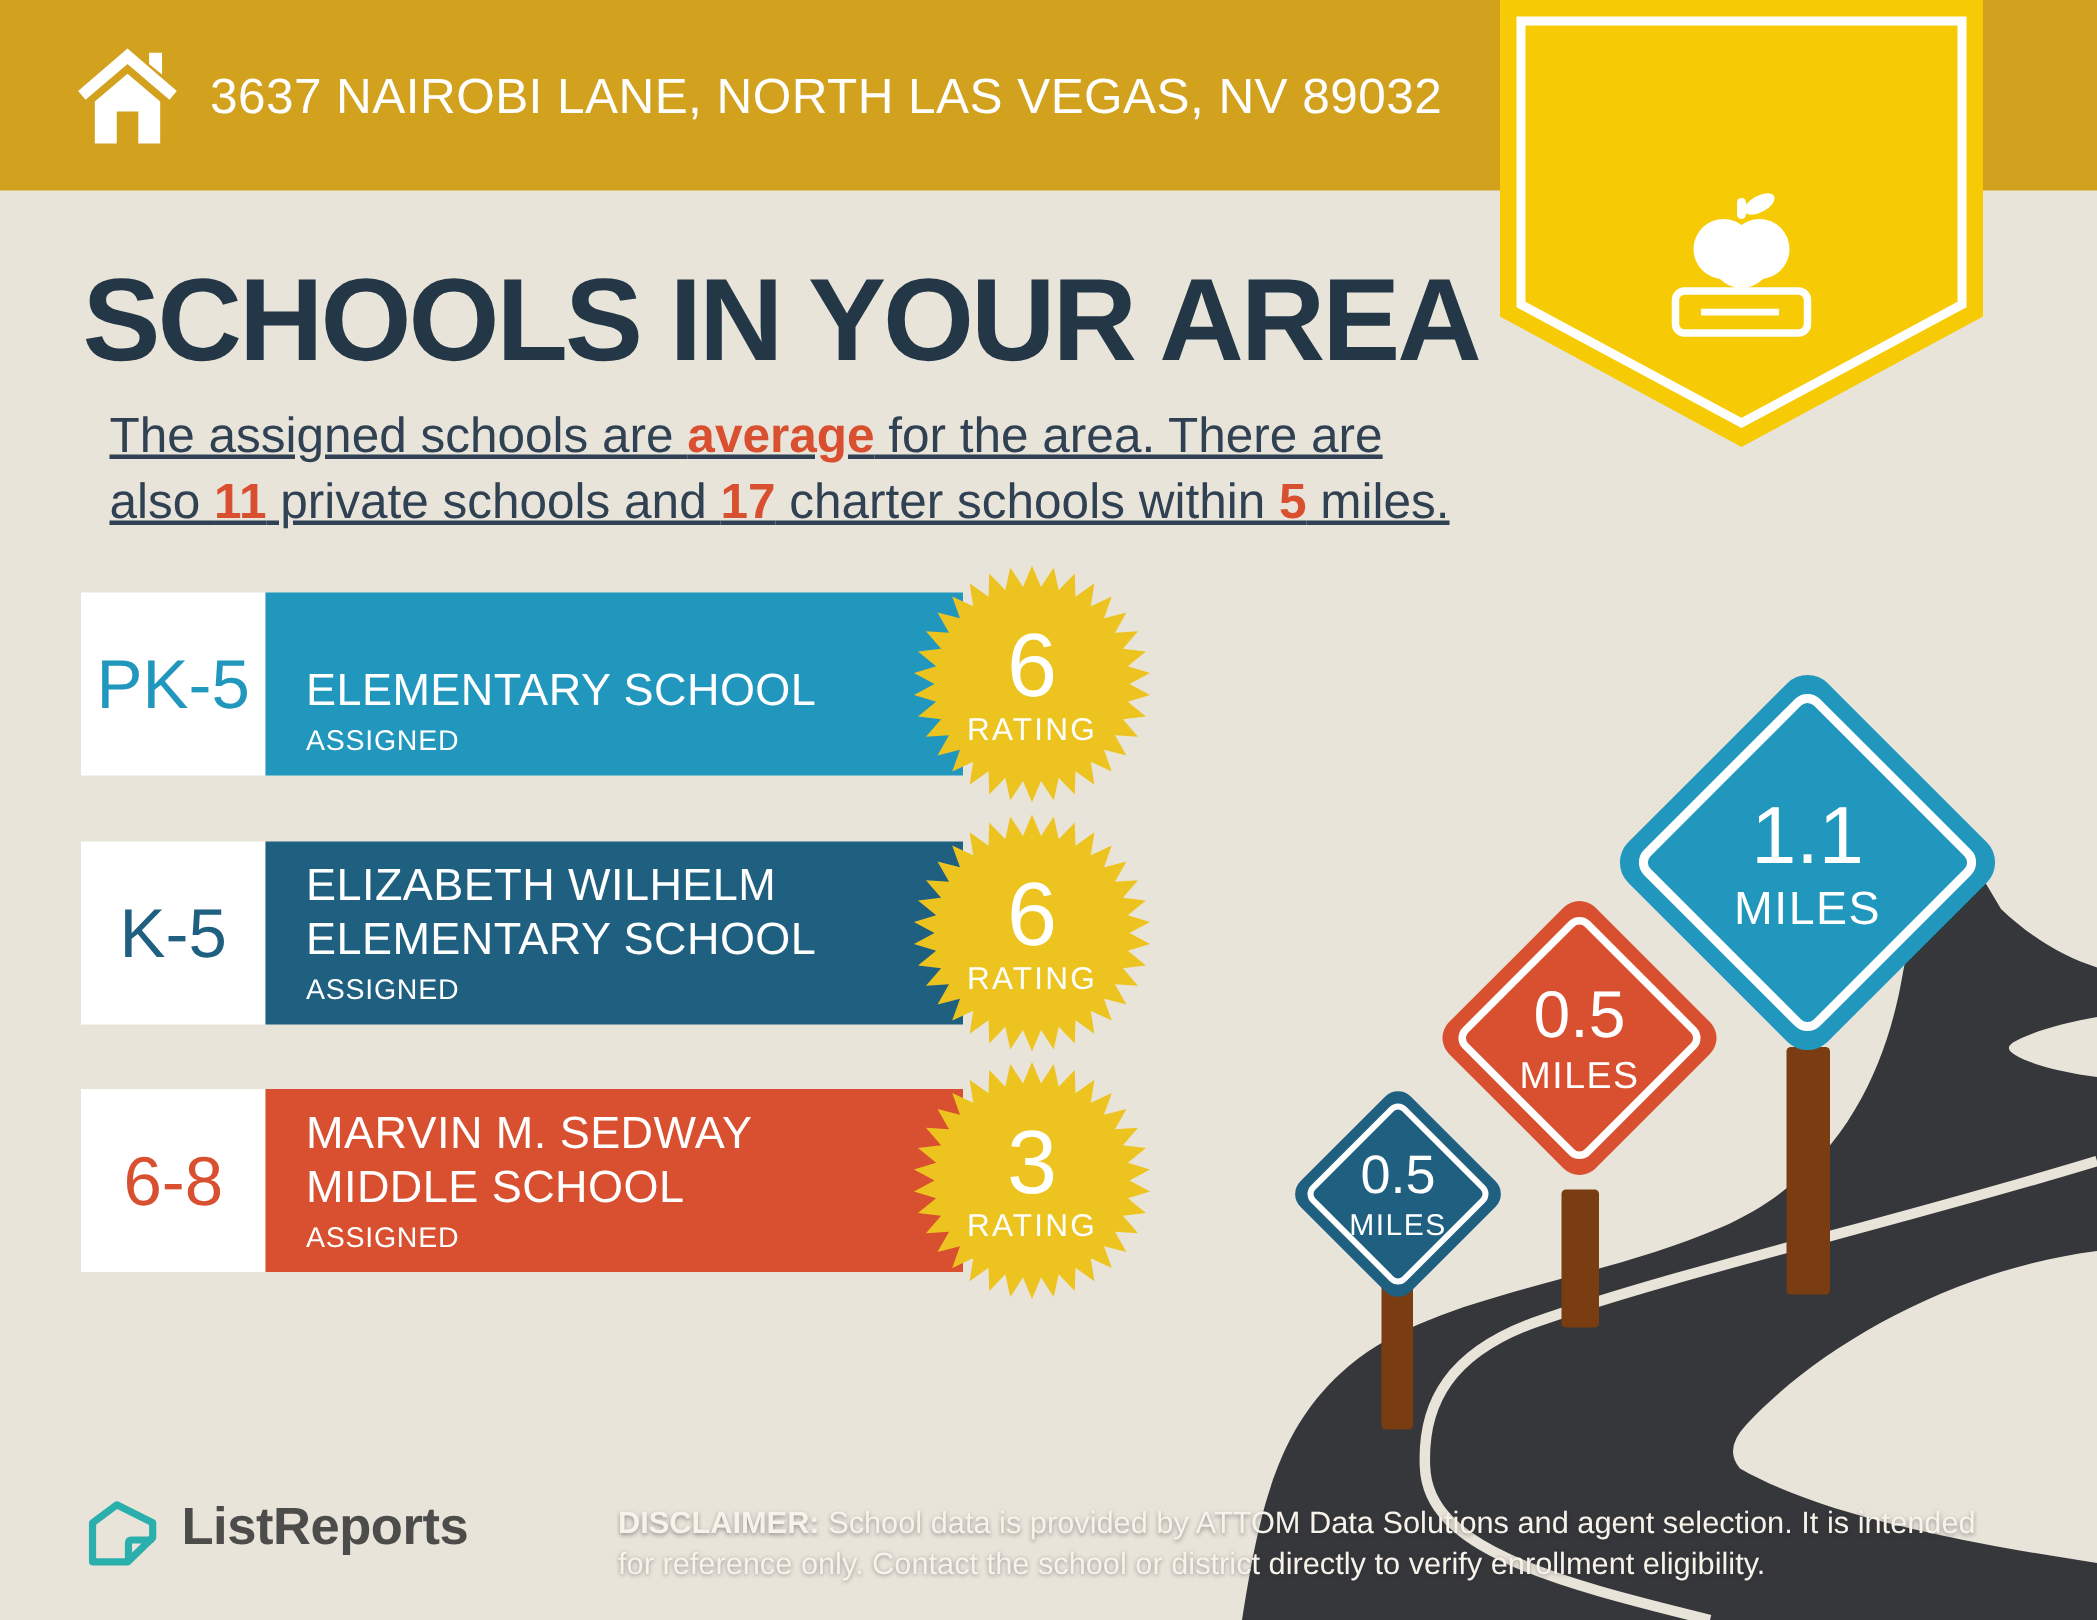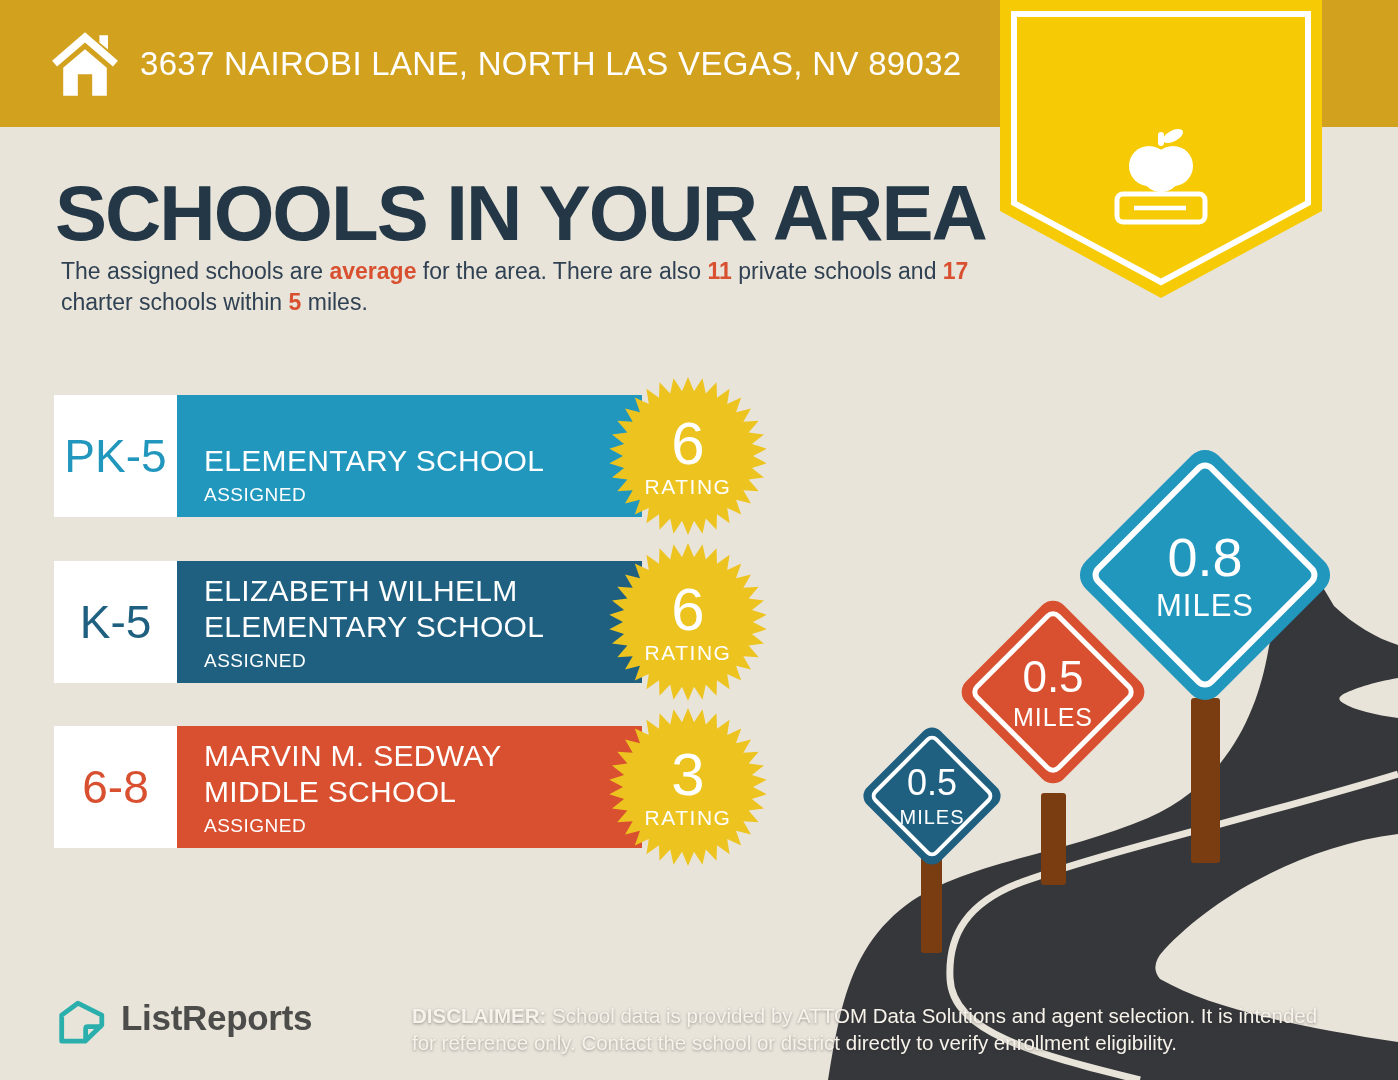--- a/index.html
+++ b/index.html
@@ -19,22 +19,22 @@
 
   
   .ribbon{position:absolute;left:1000px;top:0;width:322px;height:300px;z-index:3;}
   .ribbon-text{position:absolute;left:0;top:42px;width:322px;text-align:center;color:#fff;line-height:1.16;}
   .ribbon-line1{font-size:37px;font-weight:400;letter-spacing:3px;}
   .ribbon-line2{font-size:37px;font-weight:800;letter-spacing:2px;}
 
   
   .title{position:absolute;left:55px;top:168px;margin:0;color:var(--ink,#233746);
          font-size:78px;font-weight:800;letter-spacing:-2px;white-space:nowrap;z-index:2;}
-  .subtitle{position:absolute;left:57px;top:252px;margin:4px;width:910px;color:#2F4152;
-            font-size:23px;font-weight:500;line-height:1.33;z-index:2;}
+  .subtitle{position:absolute;left:57px;top:252px;margin:16px;width:910px;color:#2F4152;
+            font-size:33px;font-weight:500;line-height:1.33;z-index:2;text-decoration:underline;}
   .subtitle .em{color:var(--red,#D8502F);font-weight:700;}
 
   
   .row{position:absolute;left:54px;width:714px;height:122px;z-index:2;}
   .row .grade{position:absolute;left:0;top:0;width:123px;height:122px;background:#fff;
               display:flex;align-items:center;justify-content:center;
               color:var(--c);font-size:46px;font-weight:400;}
   .row .bar{position:absolute;left:123px;top:0;width:465px;height:122px;background:var(--c);
             display:flex;flex-direction:column;justify-content:center;padding-left:27px;box-sizing:border-box;}
   .row .name{color:#fff;font-size:30px;font-weight:500;line-height:1.2;letter-spacing:.3px;}
@@ -218,21 +218,21 @@
     <div class="sign-label">
       <div class="sign-dist">0.5</div>
       <div class="sign-unit">MILES</div>
     </div>
   </div>
   <div class="sign sign-teal" style="--c: #2197BE;">
     <div class="diamond">
         <div class="diamond-inner"></div>
       </div>
     <div class="sign-label">
-      <div class="sign-dist">0.8</div>
+      <div class="sign-dist">1.1</div>
       <div class="sign-unit">MILES</div>
     </div>
   </div>
 
   <div class="logo">
     <svg class="logo-icon" viewBox="0 0 48 48">
       <g fill="none" stroke="#2BAFAC" stroke-width="4.6" stroke-linejoin="round" stroke-linecap="round">
         <path d="M20 5 L4.5 16.5 V41.5 H27 L43 26 V16.5 Z"></path>
         <path d="M27.5 40.5 L27.5 29.5 Q27.5 27.5 29.5 27.5 L41.5 27.5"></path>
       </g>

